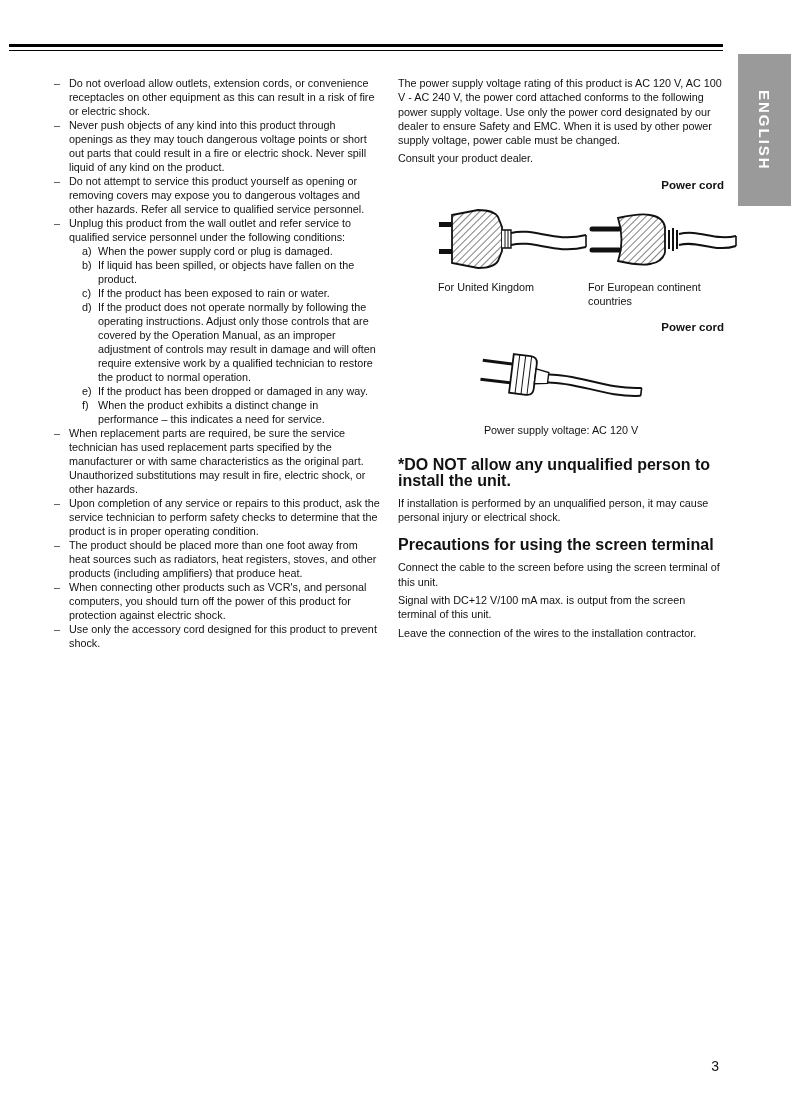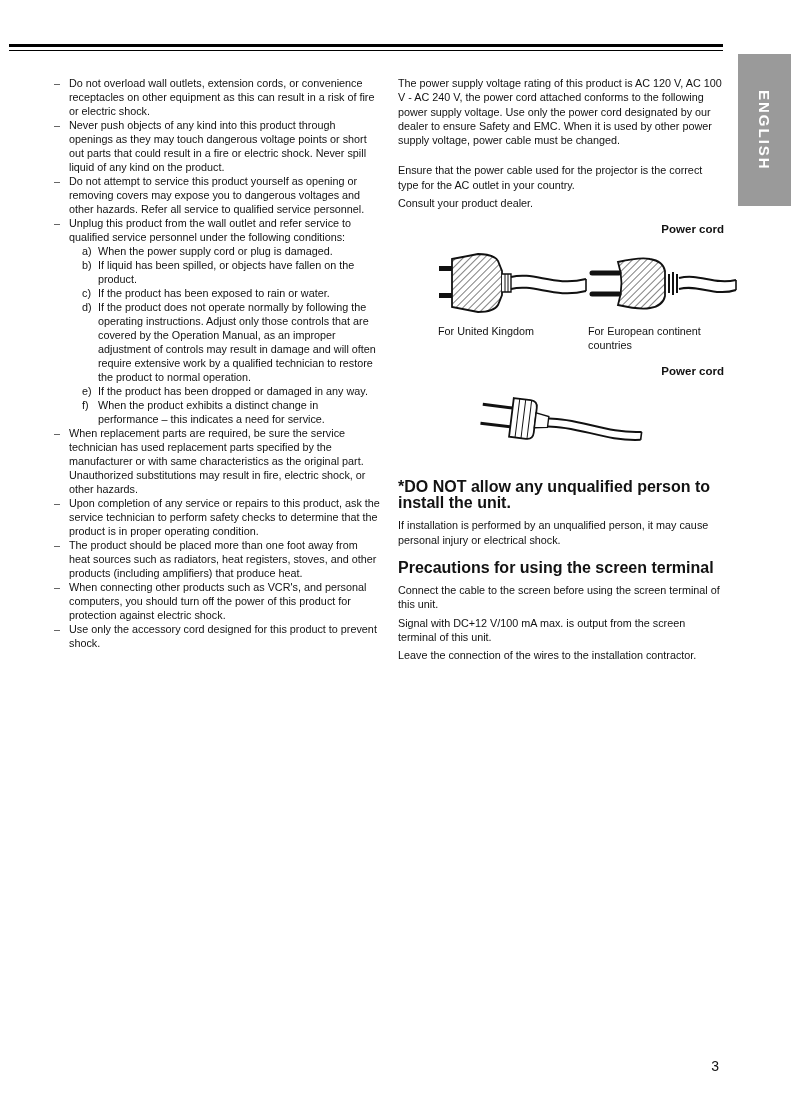--- a/index.html
+++ b/index.html
@@ -63,21 +63,21 @@
 
   <div class="lang-tab">
     <span>ENGLISH</span>
   </div>
 
   <div class="columns">
 
     <div class="col">
       <div class="li">
         <span class="marker">–</span>
-        <span class="txt">Do not overload wall outlets, extension cords, or convenience receptacles on other equipment as this can result in a risk of fire or electric shock.</span>
+        <span class="txt">Do not overload allow outlets, extension cords, or convenience receptacles on other equipment as this can result in a risk of fire or electric shock.</span>
       </div>
       <div class="li">
         <span class="marker">–</span>
         <span class="txt">Never push objects of any kind into this product through openings as they may touch dangerous voltage points or short out parts that could result in a fire or electric shock. Never spill liquid of any kind on the product.</span>
       </div>
       <div class="li">
         <span class="marker">–</span>
         <span class="txt">Do not attempt to service this product yourself as opening or removing covers may expose you to dangerous voltages and other hazards. Refer all service to qualified service personnel.</span>
       </div>
       <div class="li">
@@ -125,21 +125,20 @@
         <span class="txt">When connecting other products such as VCR's, and personal computers, you should turn off the power of this product for protection against electric shock.</span>
       </div>
       <div class="li">
         <span class="marker">–</span>
         <span class="txt">Use only the accessory cord designed for this product to prevent shock.</span>
       </div>
     </div>
 
     <div class="col">
       <p class="body-text">The power supply voltage rating of this product is AC 120 V, AC 100 V - AC 240 V, the power cord attached conforms to the following power supply voltage. Use only the power cord designated by our dealer to ensure Safety and EMC. When it is used by other power supply voltage, power cable must be changed.</p>
-      <p class="body-text gap-lg">Ensure that the power cable used for the projector is the correct type for the AC outlet in your country.</p>
       <p class="body-text">Consult your product dealer.</p>
 
       <h3 class="center-heading">Power cord</h3>
 
       <div class="figures-row">
         <figure>
           <svg class="plug-svg" width="150" height="72" viewBox="0 0 150 72">
             <defs>
               <pattern id="hatchUK" patternUnits="userSpaceOnUse" width="5" height="5" patternTransform="rotate(45)">
                 <line x1="0" y1="0" x2="0" y2="5" stroke="#3a3a3a" stroke-width="1.3"></line>
@@ -188,20 +187,21 @@
             <path d="M35 15 L52 15 Q59 15 59 22 L59 47 Q59 54 52 54 L35 54 Z" fill="#ffffff" stroke="#111" stroke-width="1.8"></path>
             <line x1="41" y1="15" x2="41" y2="54" stroke="#111" stroke-width="1"></line>
             <line x1="47" y1="15" x2="47" y2="54" stroke="#111" stroke-width="1"></line>
             <line x1="53" y1="15" x2="53" y2="54" stroke="#111" stroke-width="1"></line>
             <path d="M59 27 L72 29 L72 40 L59 42 Z" fill="#ffffff" stroke="#111" stroke-width="1.4"></path>
             <path d="M72 31 C 102 27, 132 39, 166 33" fill="none" stroke="#111" stroke-width="2"></path>
             <path d="M72 39 C 102 35, 132 47, 166 41" fill="none" stroke="#111" stroke-width="2"></path>
             <line x1="166" y1="33" x2="166" y2="41" stroke="#111" stroke-width="1.6"></line>
           </g>
         </svg>
+        <figcaption>Power supply voltage: AC 120 V</figcaption>
       </figure>
 
       <h2 class="section-heading">*DO NOT allow any unqualified person to install the unit.</h2>
       <p class="body-text">If installation is performed by an unqualified person, it may cause personal injury or electrical shock.</p>
 
       <h2 class="section-heading second">Precautions for using the screen terminal</h2>
       <p class="body-text">Connect the cable to the screen before using the screen terminal of this unit.</p>
       <p class="body-text">Signal with DC+12 V/100 mA max. is output from the screen terminal of this unit.</p>
       <p class="body-text">Leave the connection of the wires to the installation contractor.</p>
     </div>

